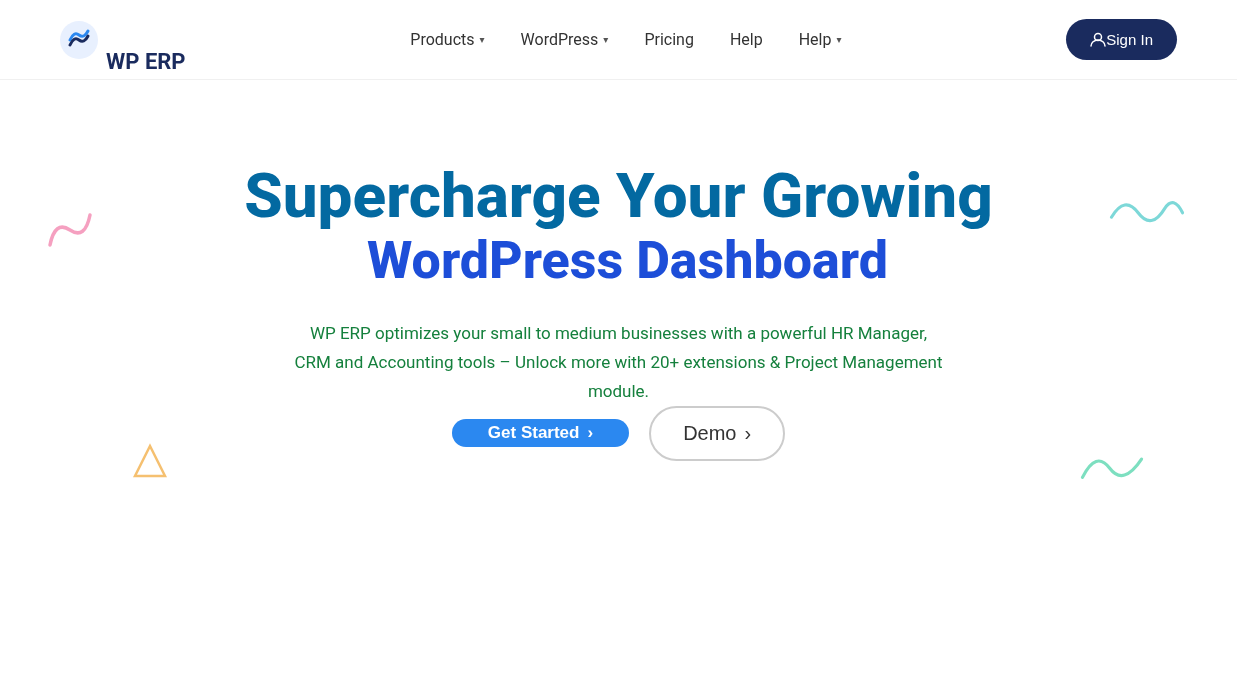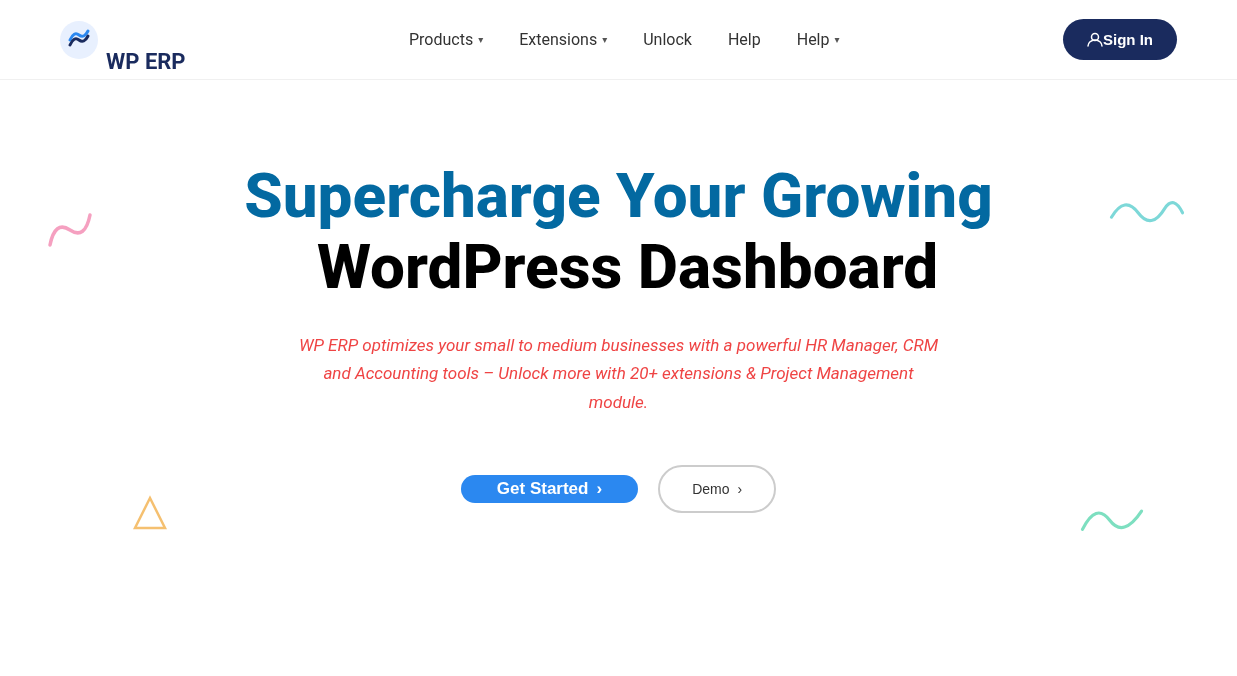--- a/index.html
+++ b/index.html
@@ -74,21 +74,21 @@
     .signin-btn {
       display: flex;
       align-items: center;
       gap: 0;
       background: #1a2b5e;
       color: #fff;
       border: none;
       border-radius: 30px;
       padding: 12px 24px;
       font-size: 15px;
-      font-weight: 700;
+      font-weight: 400;
       cursor: pointer;
     }
 
     
     .hero {
       position: relative;
       display: flex;
       flex-direction: column;
       align-items: center;
       justify-content: center;
@@ -99,36 +99,34 @@
 
     .hero-title-dark {
       font-size: 62px;
       font-weight: 800;
       color: #0369a1;
       line-height: 1.15;
       max-width: 780px;
     }
 
     .hero-title-light {
-      font-size: 62px;
+      font-size: 52px;
       font-weight: 800;
-      color: #000000;
+      color: #1d4ed8;
       line-height: 1.15;
       max-width: 780px;
       margin-bottom: 28px;
       margin-left: 18px;
     }
 
     .hero-subtitle {
       font-size: 17px;
-      color: #ef4444;
+      color: #15803d;
       line-height: 1.7;
       max-width: 650px;
-      margin-bottom: 48px;
-      font-style: italic;
     }
 
     .hero-buttons {
       display: flex;
       align-items: center;
       gap: 20px;
     }
 
     .btn-primary {
       display: flex;
@@ -147,21 +145,21 @@
 
     .btn-secondary {
       display: flex;
       align-items: center;
       gap: 8px;
       background: #fff;
       color: #333;
       border: 2px solid #ccc;
       border-radius: 30px;
       padding: 14px 32px;
-      font-size: 14px;
+      font-size: 20px;
       font-weight: 500;
       cursor: pointer;
     }
 
     
     .deco {
       position: absolute;
       pointer-events: none;
     }
 
@@ -209,25 +207,25 @@
     </svg>
     <span class="logo-text">WP ERP</span>
   </div>
 
   <div class="nav-links">
     <div class="nav-item">
       <span>Products</span>
       <span class="chevron-icon">▾</span>
     </div>
     <div class="nav-item">
-      <span>Extensions</span>
+      <span>WordPress</span>
       <span class="chevron-icon">▾</span>
     </div>
     <div class="nav-item">
-      <span>Unlock</span>
+      <span>Pricing</span>
     </div>
     <div class="nav-item">
       <span>Help</span>
     </div>
     <div class="nav-item">
       <span>Help</span>
       <span class="chevron-icon">▾</span>
     </div>
   </div>
 

